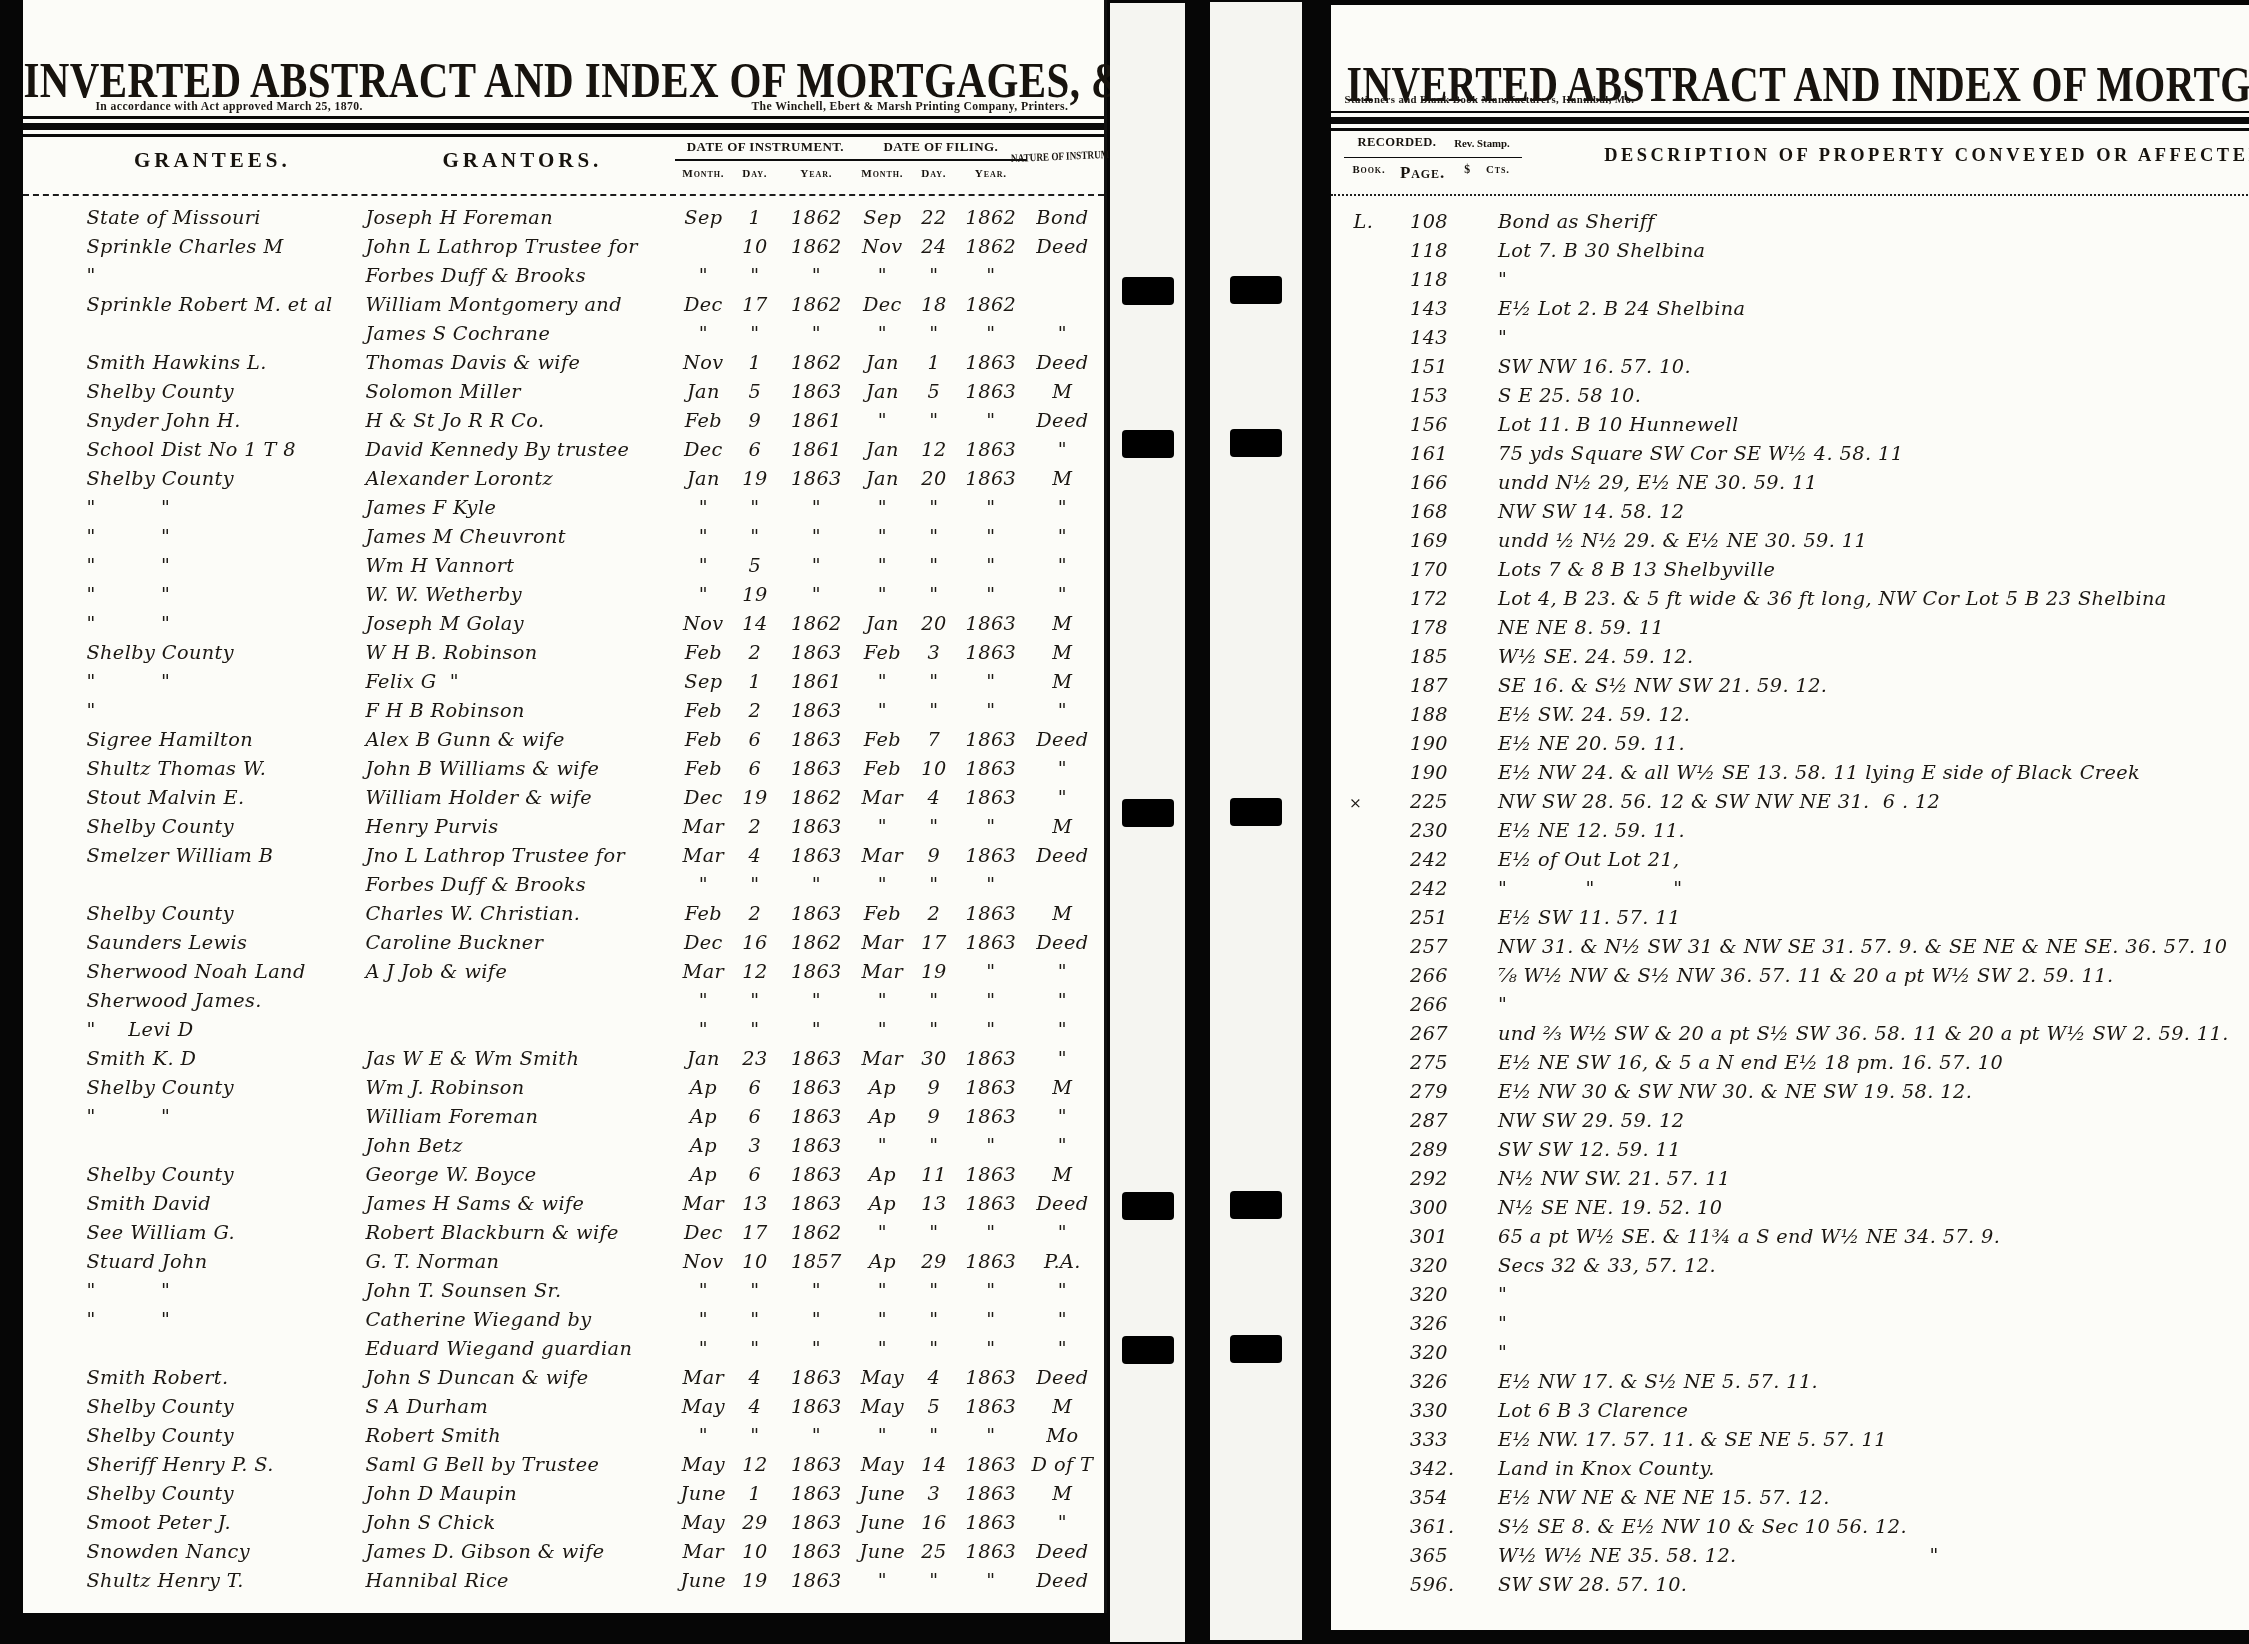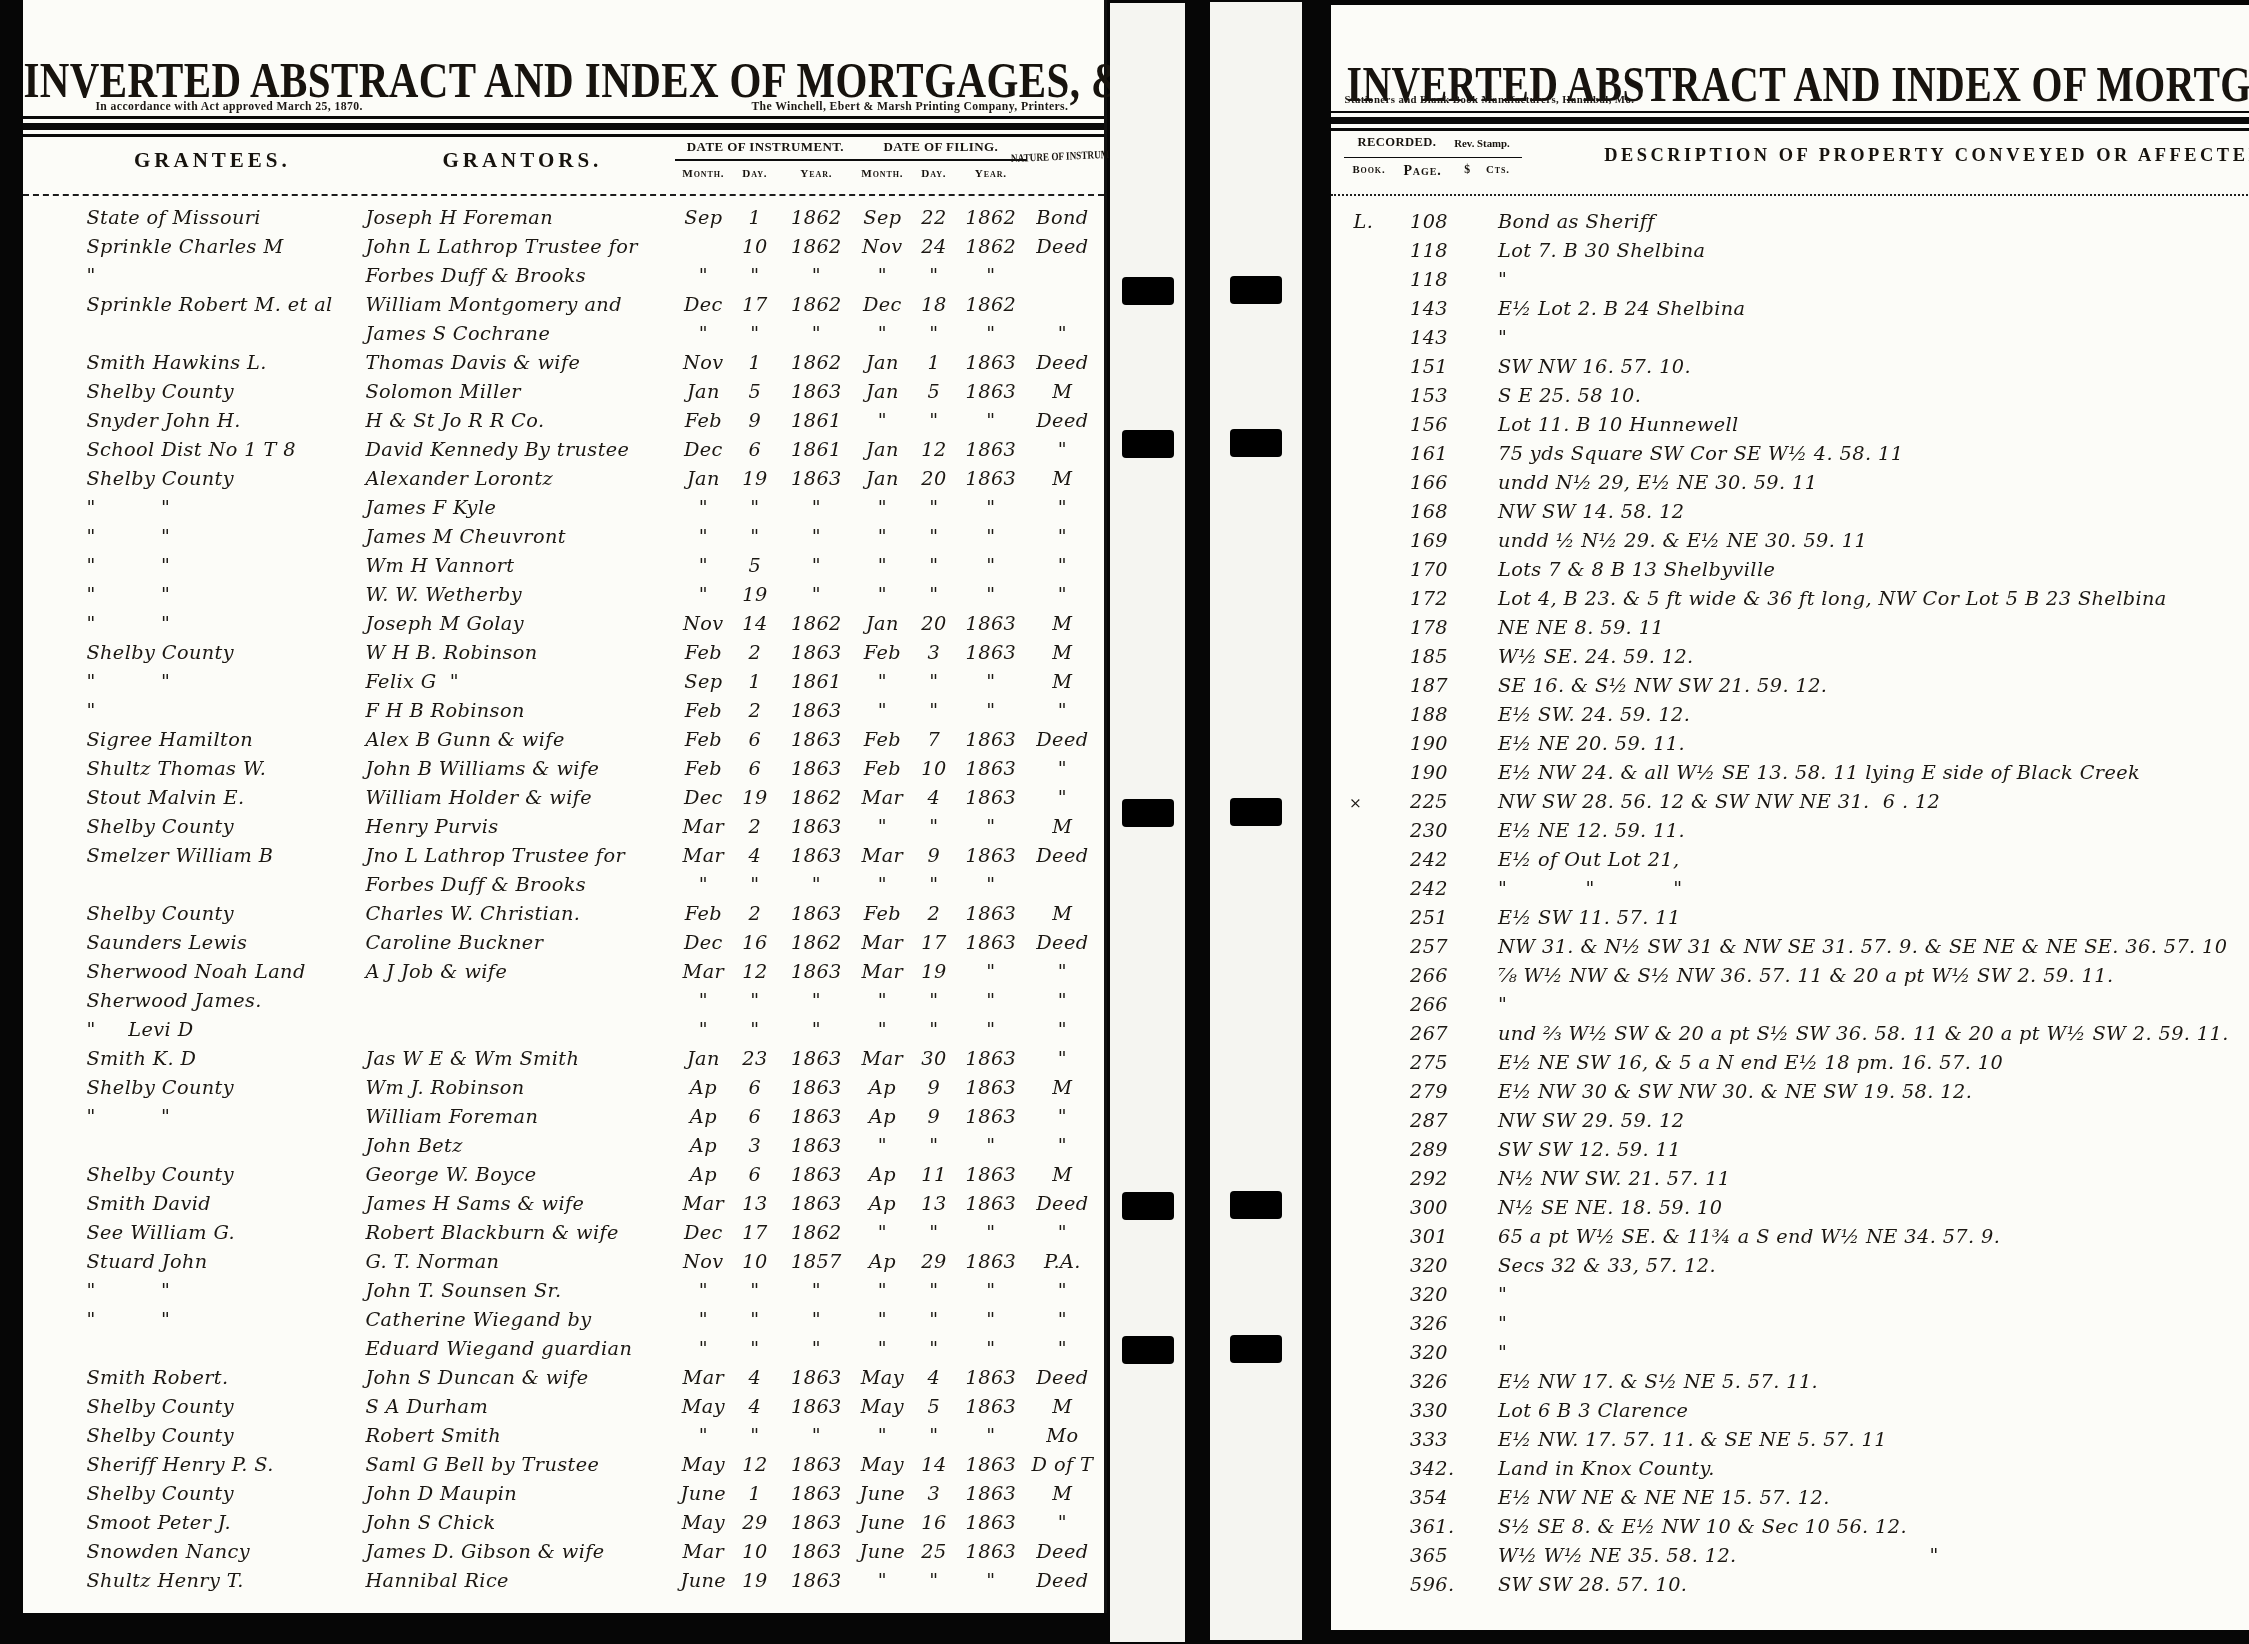--- a/index.html
+++ b/index.html
@@ -47,21 +47,21 @@
                  letter-spacing:0.9px;}
   .dashedline{position:absolute;left:0;right:0;border-top:2.2px dashed #1d1d1d;}
   #left-page .dashedline{top:194px;}
   #right-page .dashedline{top:189px;border-top-style:dotted;}
 
   
   #rh-recorded{top:130px;left:21px;width:90px;font-size:12.6px;letter-spacing:0.4px;}
   #rh-revstamp{top:132px;left:113px;width:76px;font-size:10.8px;}
   #rh-rule{position:absolute;top:152px;left:12.6px;width:178px;height:1.8px;background:#0d0d0d;}
   #rh-book{top:158px;left:13.5px;width:49px;font-size:10.8px;font-variant:small-caps;letter-spacing:0.9px;text-align:center;}
-  #rh-page{top:158px;left:67px;width:49px;font-size:14px;font-variant:small-caps;letter-spacing:0.9px;}
+  #rh-page{top:158px;left:67px;width:49px;font-size:17px;font-variant:small-caps;letter-spacing:0.9px;}
   #rh-dollar{top:158px;left:125px;width:22.5px;font-size:11.7px;}
   #rh-cts{top:158px;left:149px;width:36px;font-size:10.8px;font-variant:small-caps;letter-spacing:0.9px;}
   #rh-desc{top:139px;left:198px;right:22.5px;font-size:19px;letter-spacing:3.6px;transform:scaleX(.97);
            white-space:nowrap;}
 
   
   .hand{font-family:"DejaVu Serif",serif;font-style:italic;color:#1b1712;letter-spacing:0.4px;}
   .rowsbox{position:absolute;left:63px;right:0;}
   #left-page .rowsbox{top:203px;}
   #right-page .rowsbox{top:202px;left:18px;}
@@ -924,21 +924,21 @@
 
       <div class="rrow hand">
         <span class="bookcell"><i class="mark"></i><i style="font-style:italic"></i></span>
         <span>292</span>
         <span><i style="font-style:italic">N½ NW SW. 21. 57. 11</i><i class="extra" style="font-style:italic"></i></span>
       </div>
 
       <div class="rrow hand">
         <span class="bookcell"><i class="mark"></i><i style="font-style:italic"></i></span>
         <span>300</span>
-        <span><i style="font-style:italic">N½ SE NE. 18. 59. 10</i><i class="extra" style="font-style:italic"></i></span>
+        <span><i style="font-style:italic">N½ SE NE. 19. 52. 10</i><i class="extra" style="font-style:italic"></i></span>
       </div>
 
       <div class="rrow hand">
         <span class="bookcell"><i class="mark"></i><i style="font-style:italic"></i></span>
         <span>301</span>
         <span><i style="font-style:italic">65 a pt W½ SE. &amp; 11¾ a S end W½ NE 34. 57. 9.</i><i class="extra" style="font-style:italic"></i></span>
       </div>
 
       <div class="rrow hand">
         <span class="bookcell"><i class="mark"></i><i style="font-style:italic"></i></span>

